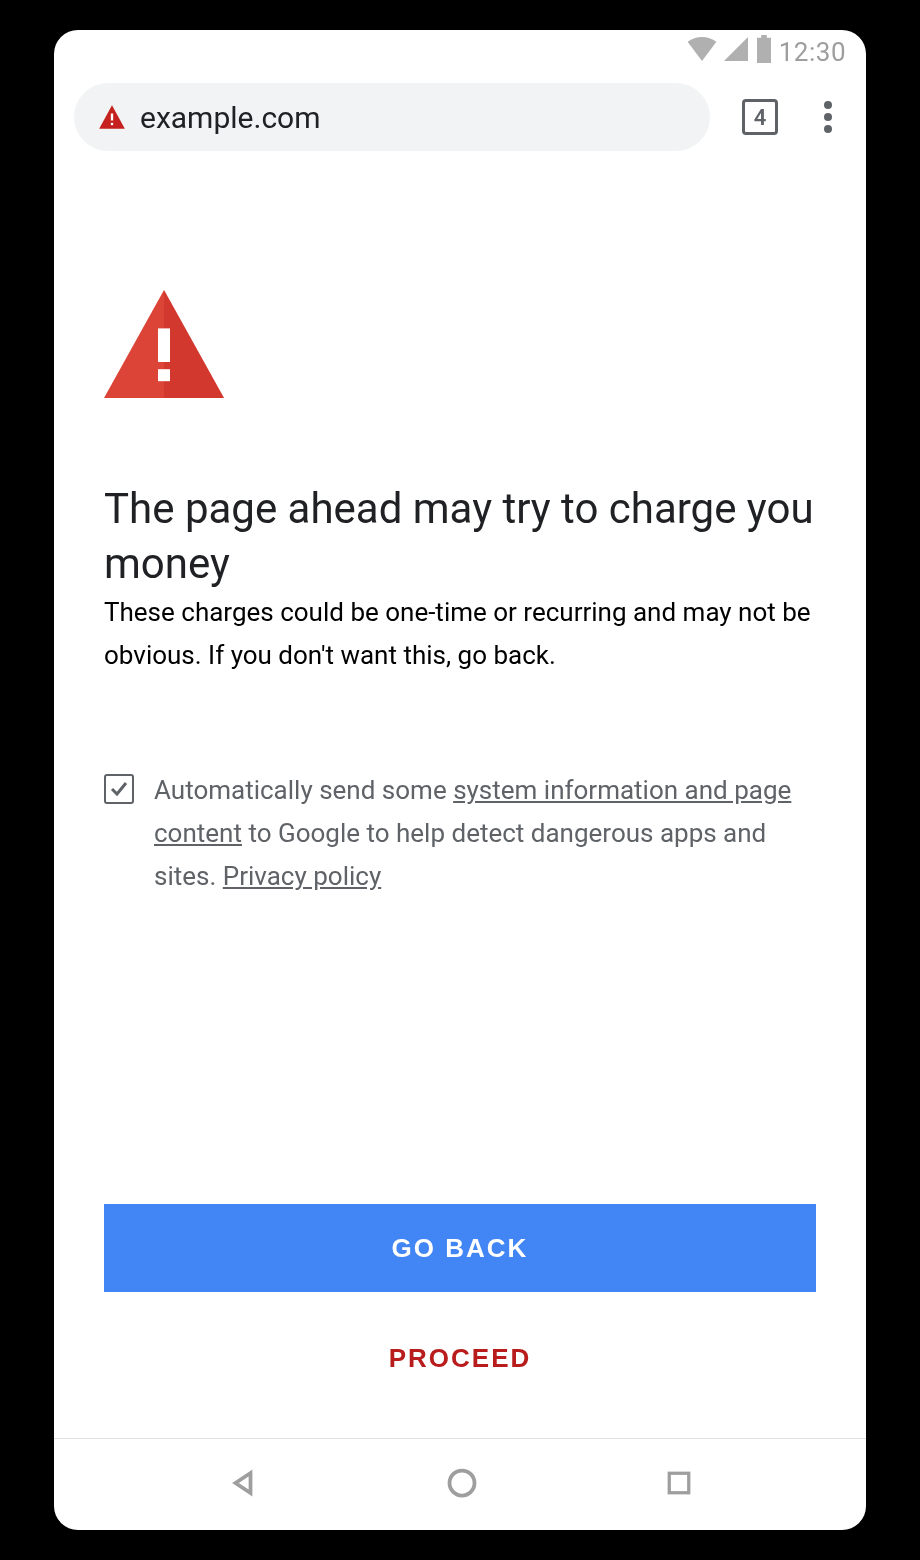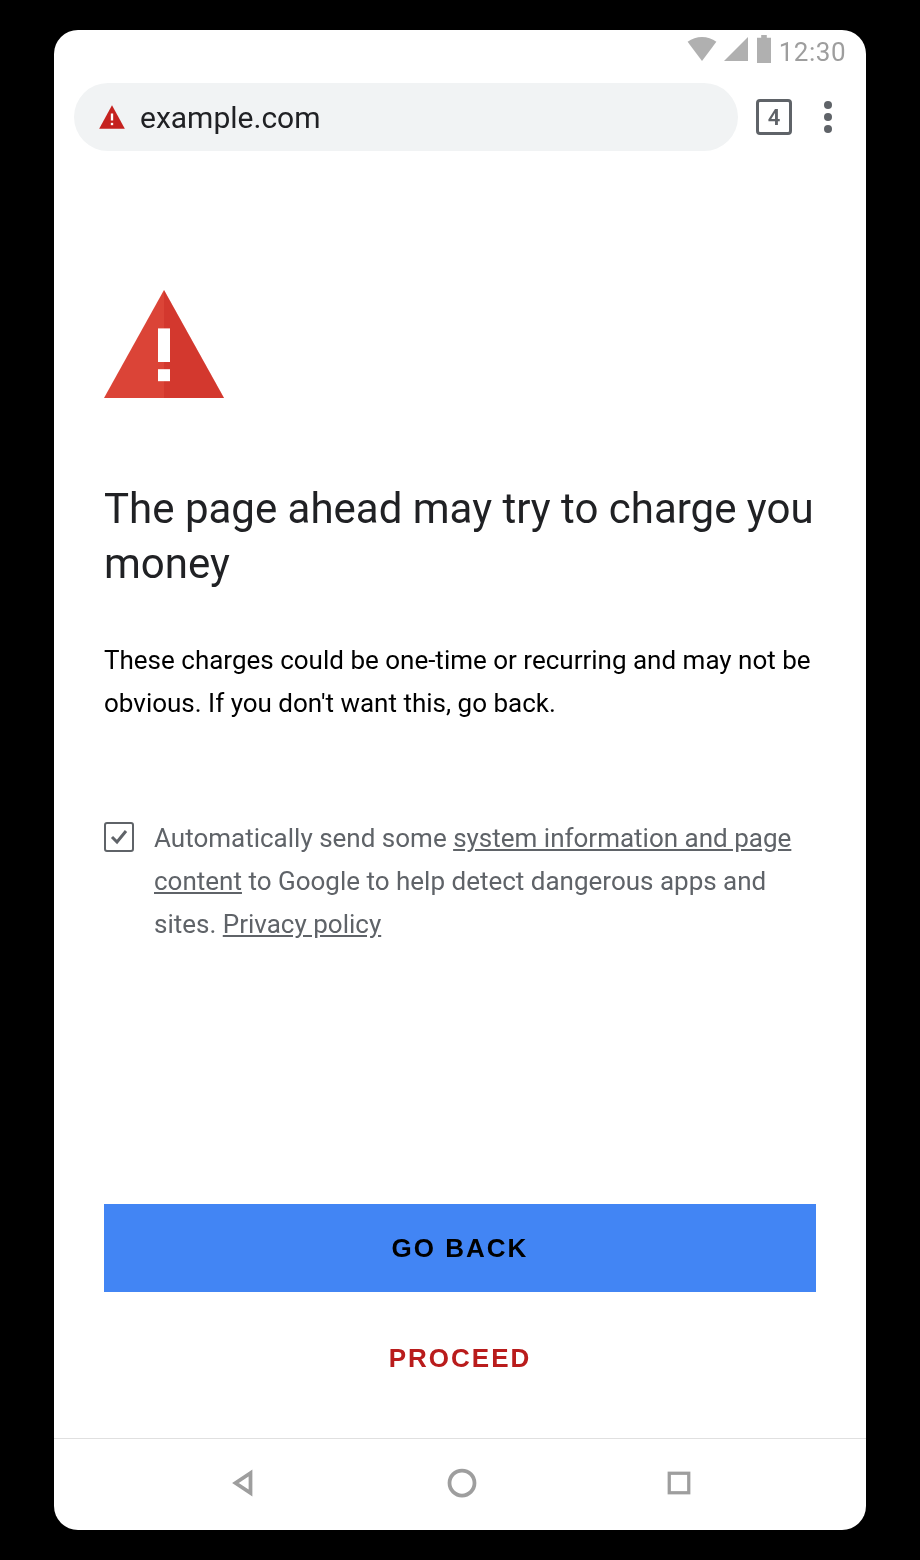--- a/index.html
+++ b/index.html
@@ -31,21 +31,21 @@
       color: #757575;
       font-size: 26px;
     }
     .statusbar svg { fill: #b0b0b0; }
     .status-time { margin-left: 0; letter-spacing: 0.5px; font-weight: 400; color: #9e9e9e; }
     .toolbar {
       height: 86px;
       display: flex;
       align-items: center;
       padding: 0 20px;
-      gap: 18px;
+      gap: 32px;
     }
     .omnibox {
       flex: 1;
       height: 68px;
       background: #f1f3f4;
       border-radius: 34px;
       display: flex;
       align-items: center;
       padding: 0 24px;
       gap: 14px;
@@ -77,21 +77,20 @@
       padding: 130px 50px 0 50px;
       display: flex;
       flex-direction: column;
     }
     .warning-triangle { margin-bottom: 80px; }
     .heading {
       font-size: 42px;
       line-height: 1.3;
       color: #202124;
       font-weight: 400;
-      margin-bottom: 48px;
     }
     .body-text {
       font-size: 26px;
       line-height: 1.65;
       color: #000000;
       margin-bottom: 92px;
     }
     .checkbox-row {
       display: flex;
       align-items: flex-start;
@@ -115,21 +114,21 @@
     .checkbox-text { flex: 1; }
     .link { text-decoration: underline; color: #5f6368; }
     .buttons {
       margin-top: auto;
       padding-bottom: 50px;
     }
     .primary-btn {
       width: 100%;
       height: 88px;
       background: #4285f4;
-      color: #000000;
+      color: #ffffff;
       font-size: 26px;
       font-weight: 600;
       letter-spacing: 2px;
       border: none;
       display: flex;
       align-items: center;
       justify-content: center;
       margin-bottom: 36px;
     }
     .secondary-btn {

